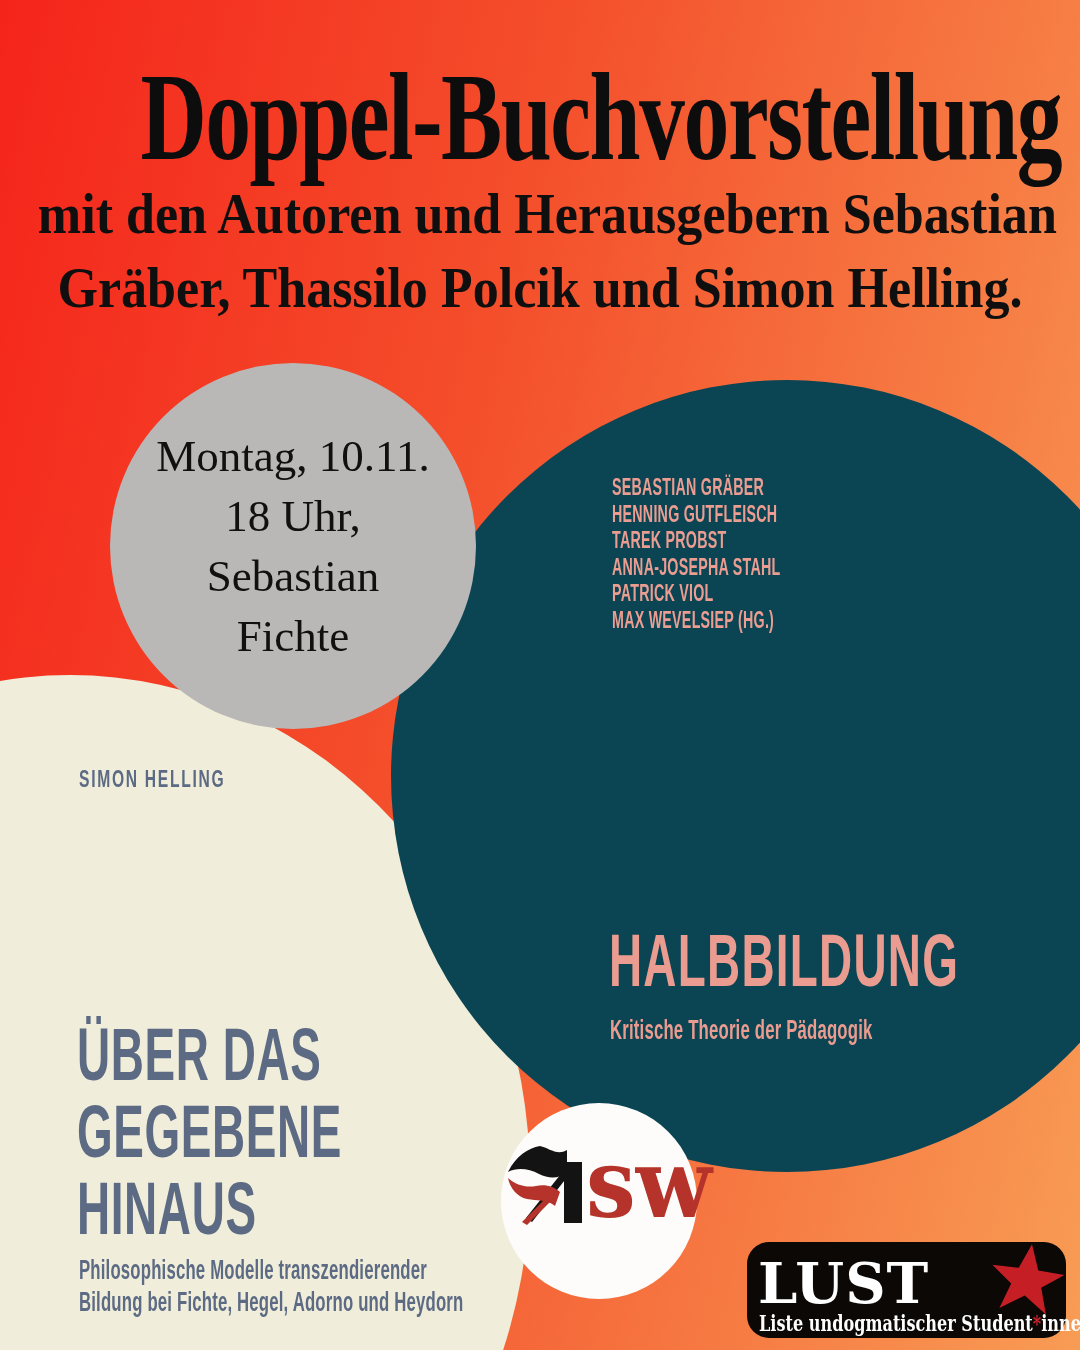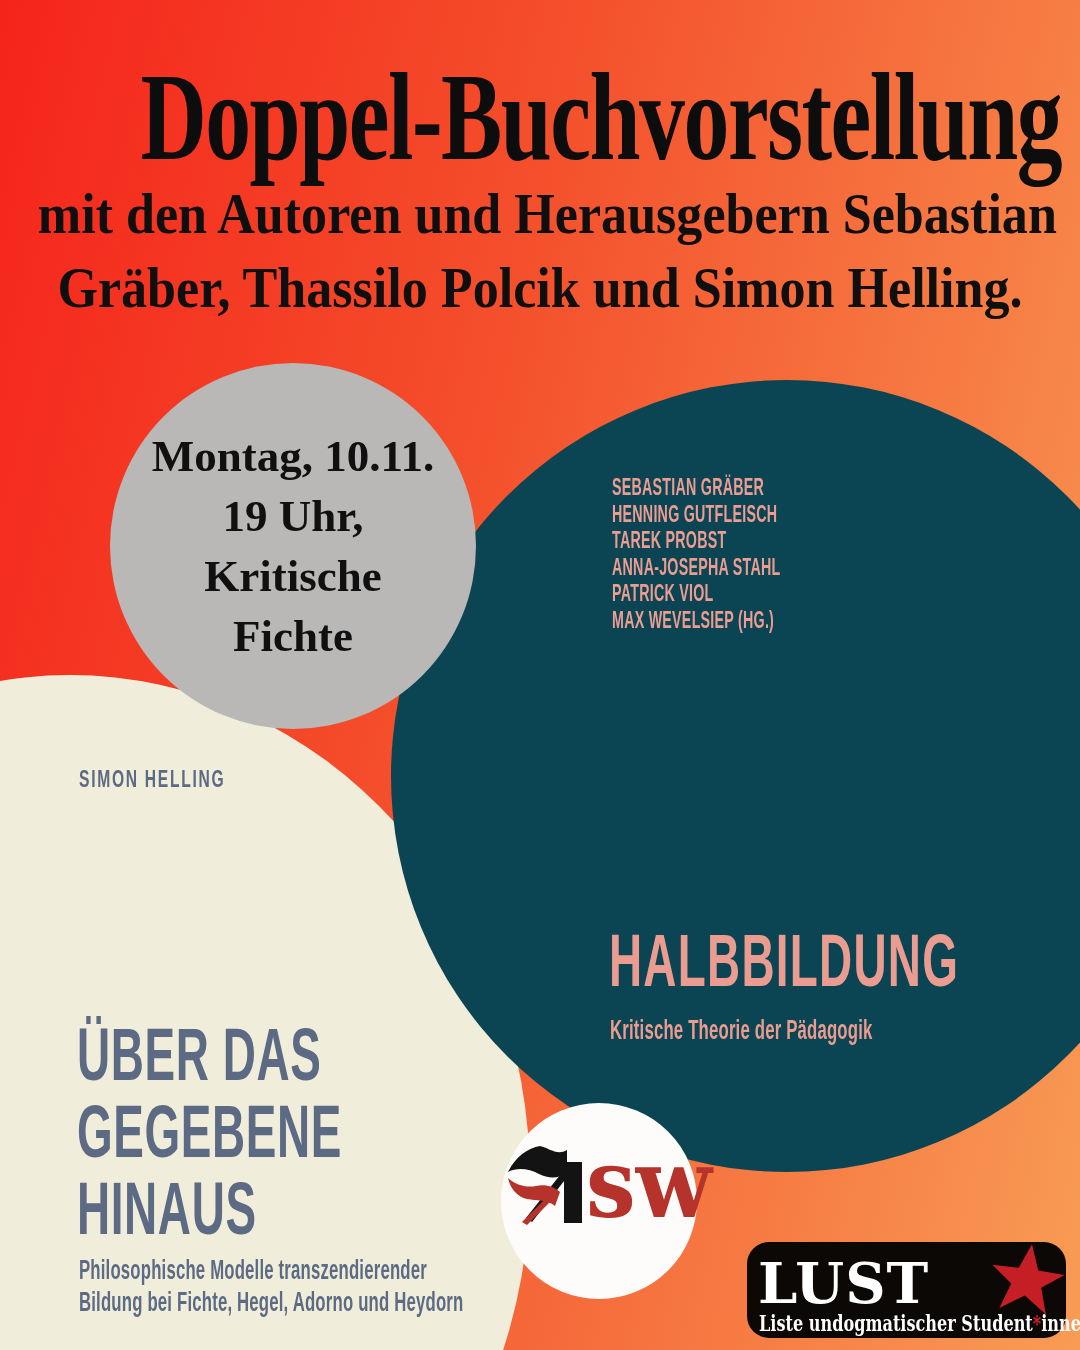--- a/index.html
+++ b/index.html
@@ -22,21 +22,21 @@
     font-family:"Liberation Serif",serif;font-weight:bold;
     font-size:56px;color:#0f0f0f;line-height:74px;
     transform:scaleX(.93);transform-origin:center top;white-space:nowrap;
   }
   
   .cream-ellipse{left:-390px;top:675px;width:920px;height:1010px;border-radius:50%;background:#f0eeda;}
   .teal-circle{left:391px;top:380px;width:792px;height:792px;background:#0b4553;}
   .gray-circle{left:110px;top:363px;width:366px;height:366px;background:#b9b8b6;
     display:flex;align-items:center;justify-content:center;}
   .event-text{
-    text-align:center;font-family:"Liberation Serif",serif;font-weight:bold;
+    text-align:center;font-family:"Liberation Serif",serif;font-weight:normal;
     font-size:45px;line-height:60px;color:#101010;white-space:nowrap;
   }
   
   .cond{font-family:"Liberation Sans",sans-serif;font-weight:bold;
     transform:scaleX(.62);transform-origin:left top;white-space:nowrap;}
   .authors{left:612px;top:474px;font-size:23px;line-height:26.5px;letter-spacing:.4px;color:#ec9d92;}
   .hb-title{left:609px;top:924px;font-size:74px;letter-spacing:2px;color:#eb9c90;line-height:1;}
   .hb-sub{left:610px;top:1016px;font-size:27px;letter-spacing:.3px;color:#eb9c90;line-height:1.1;}
   .sh-author{left:79px;top:766px;font-size:23px;letter-spacing:2.5px;color:#5c6a84;transform:scaleX(.68);}
   .sh-title{left:77px;top:1016px;font-size:74px;letter-spacing:1px;color:#5c6a84;line-height:77px;}
@@ -67,22 +67,22 @@
 
 <div class="poster">
 
   <div class="abs cream-ellipse"></div>
 
   <div class="circle teal-circle"></div>
 
   <div class="circle gray-circle">
     <div class="event-text">
       <div>Montag, 10.11.</div>
-      <div>19 Uhr,</div>
-      <div>Kritische</div>
+      <div>18 Uhr,</div>
+      <div>Sebastian</div>
       <div>Fichte</div>
     </div>
   </div>
 
   <div class="abs title">Doppel-Buchvorstellung</div>
   <div class="abs subtitle">
     <div>mit den Autoren und Herausgebern Sebastian</div>
     <div>Gräber, Thassilo Polcik und Simon Helling.</div>
   </div>
 

